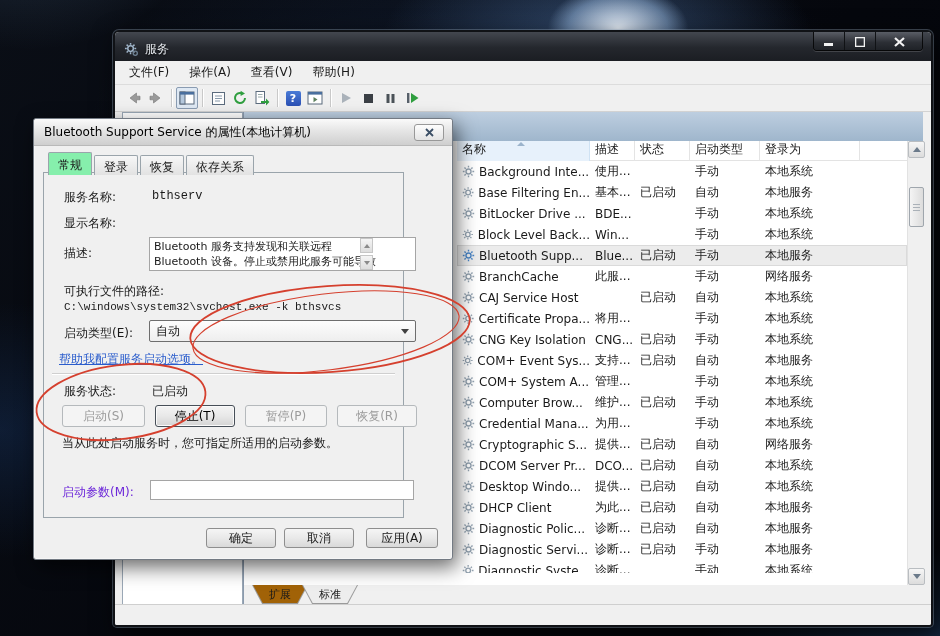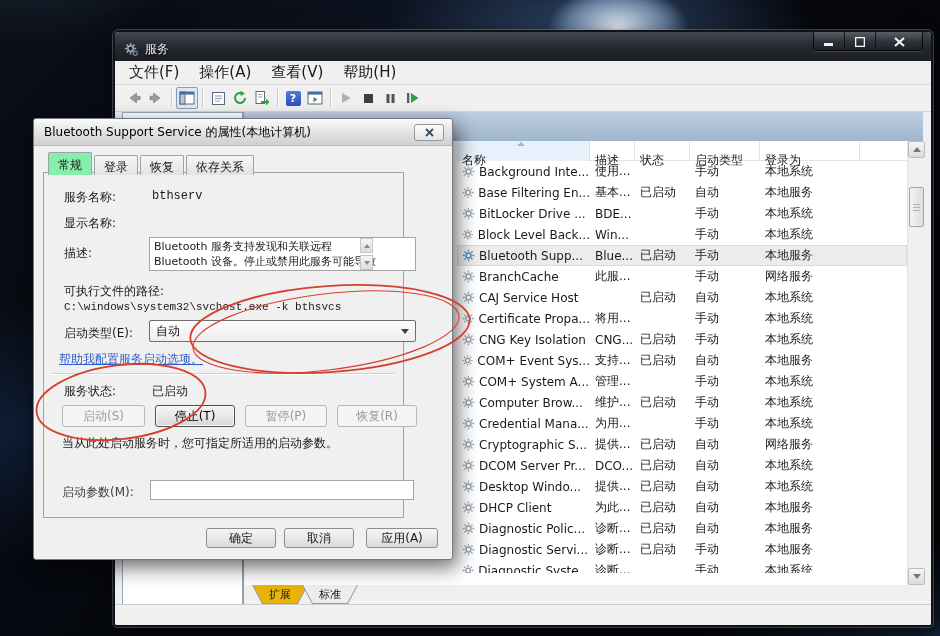--- a/index.html
+++ b/index.html
@@ -26,39 +26,39 @@
     border-radius:4px 4px 0 0; display:flex; align-items:center; padding-left:9px; }
   .title-text{ color:#e9edf2; font-size:12px; margin-left:6px; text-shadow:0 1px 2px #000; }
   .winbtns{ position:absolute; right:8px; top:0; display:flex; height:19px;
     border:1px solid rgba(0,0,0,0.8); border-top:none; border-radius:0 0 4px 4px; overflow:hidden;
     box-shadow:0 1px 0 rgba(255,255,255,0.15); }
   .winbtn{ width:31px; height:19px; display:flex; align-items:center; justify-content:center;
     background:linear-gradient(#5a5e66,#2c2f35 55%,#1d2025); border-right:1px solid #101215; cursor:default; }
   .winbtn:last-child{ border-right:none; width:46px; }
   .menubar{ position:absolute; left:0; top:29px; right:0; height:24px; background:#F0F0F0;
     display:flex; align-items:center; padding-left:4px; border-bottom:1px solid #dcdcdc; }
-  .menu-item{ padding:12px 10px; font-size:15px;text-align:right; }
+  .menu-item{ padding:12px 10px; font-size:12px;text-align:right; }
   .toolbar{ position:absolute; left:0; top:53px; right:0; height:27px; background:#F0F0F0;
     display:flex; align-items:center; padding-left:8px; border-bottom:1px solid #d2d2d2; }
   .tbtn{ width:22px; height:22px; display:flex; align-items:center; justify-content:center; border-radius:2px; }
   .tbtn.pressed{ border:1px solid #8a9cb2; background:#dfe9f4; }
   .tsep{ width:1px; height:18px; background:#c9c9c9; margin:0 4px; box-shadow:1px 0 0 #fff; }
   .help-box{ width:15px; height:15px; background:linear-gradient(#4a7bd6,#2b50b4); border-radius:2px;
     color:#fff; font-size:11px; font-weight:bold; display:flex; align-items:center; justify-content:center; }
 
   
   .tree-panel{ position:absolute; left:7px; top:80px; width:121px; height:494px;
     background:#fff; border:1px solid #9aa7b5; }
   .band{ position:absolute; left:128px; top:80px; right:8px; height:29px;
     background:linear-gradient(#bdcee0,#9fb6cc); border-left:1px solid #8a9aad; }
   .right-pane{ position:absolute; left:128px; top:109px; right:8px; height:444px; background:#fff;
     border-left:1px solid #8a9aad; }
   .list-panel{ position:absolute; left:342px; top:109px; width:450px; height:444px; background:#fff; }
   .list-header{ position:relative; height:20px; display:flex; border-bottom:1px solid #e3e3e3; background:#fff; }
-  .hcell{ font-size:12px; padding:11px 0 0 5px; border-right:1px solid #e4e4e4; height:20px; position:relative; }
+  .hcell{ font-size:12px; padding:0 0 0 5px; border-right:1px solid #e4e4e4; height:20px; position:relative; }
   .hcell.sorted{ background:#e7f1fb; border-right:1px solid #cfe2f3; }
   .sort-arrow{ position:absolute; top:1px; left:60px; width:0; height:0;
     border-left:4px solid transparent; border-right:4px solid transparent; border-bottom:4px solid #9cb4cc; }
   .c-name{width:133px;} .c-desc{width:45px;} .c-status{width:55px;} .c-startup{width:70px;}
   .c-logon{width:100px;} .c-fill{flex:1; border-right:none;}
   .list-rows{ position:relative; height:412px; overflow:hidden; }
   .lrow{ height:21px; display:flex; align-items:center; font-size:12px; }
   .lrow.sel{ background:#ececec; box-shadow:inset 0 0 0 1px #dadada; }
   .cell{ padding-left:5px; overflow:hidden; white-space:nowrap; }
   .cell.c-name{ display:flex; align-items:center; gap:4px; }
@@ -75,21 +75,21 @@
   .tri-down{ width:0; height:0; border-left:4px solid transparent; border-right:4px solid transparent; border-top:5px solid #6b7a8a; }
 
   .view-tabs{ position:absolute; left:128px; top:553px; right:8px; height:21px; background:#f0f0f0;
     border-left:1px solid #8a9aad; display:flex; padding-left:8px; }
   .vtab{ position:relative; width:56px; height:19px; margin-right:-6px; }
   .vtab .shape{ position:absolute; inset:0; background:#9a9a9a;
     clip-path:polygon(0 0,100% 0,82% 100%,18% 100%); }
   .vtab .inner{ position:absolute; left:1px; right:1px; top:0; bottom:1px; background:#ededed;
     clip-path:polygon(0 0,100% 0,82% 100%,18% 100%); display:flex; align-items:center; justify-content:center;
     font-size:11px; }
-  .vtab.active .inner{ background:#eab308; }
+  .vtab.active .inner{ background:#a16207; }
   .statusbar{ position:absolute; left:0; right:0; bottom:0; height:21px; background:#f0f0f0;
     border-top:1px solid #cfcfcf; border-radius:0 0 2px 2px; }
 
   
   .dialog{ position:absolute; left:33px; top:118px; width:420px; height:442px; background:#F0F0F0;
     border:1px solid #737a83; border-radius:3px;
     box-shadow:0 0 0 1px rgba(255,255,255,0.4) inset, 4px 7px 20px rgba(0,0,0,0.6); }
   .dlg-titlebar{ position:absolute; left:0; top:0; right:0; height:27px;
     background:linear-gradient(#fafafa,#e3e3e3 50%,#cfcfcf); border-bottom:1px solid #b9b9b9;
     border-radius:3px 3px 0 0; display:flex; align-items:center; padding-left:10px; }
@@ -125,21 +125,21 @@
   .btn-disabled{ background:#f4f4f4; border:1px solid #b5b9bc; color:#9b9b9b; }
   .btn-enabled{ background:linear-gradient(#f4f4f4,#e8e8e8 50%,#d4d4d4); border:1px solid #474f58;
     box-shadow:inset 0 0 0 1px #fafafa; color:#000; }
   .param-input{ position:absolute; left:106px; top:307px; width:264px; height:20px; background:#fff;
     border:1px solid #a5a5a5; }
   .fbtn{ position:absolute; top:409px; width:70px; height:20px; border:1px solid #8e8e8e; border-radius:3px;
     background:linear-gradient(#f5f5f5,#e9e9e9 50%,#d9d9d9); font-size:12px;
     display:flex; align-items:center; justify-content:center; }
 
   .annotations{ position:absolute; left:0; top:0; pointer-events:none; z-index:50; }
-  .dim{ color:#404040;text-align:right; }
+  .dim{ color:#6d28d9;text-align:right; }
 </style>
 </head>
 <body>
 
 <div class="main-window">
   <div class="titlebar">
     <svg width="15" height="15" viewBox="0 0 16 16">
       <g stroke="#9fb4c8" stroke-width="1.6" fill="none">
         <circle cx="7" cy="7" r="3"></circle>
         <path d="M7 1v2 M7 11v2 M1 7h2 M11 7h2 M2.8 2.8l1.4 1.4 M9.8 9.8l1.4 1.4 M11.2 2.8 9.8 4.2 M4.2 9.8 2.8 11.2"></path>

